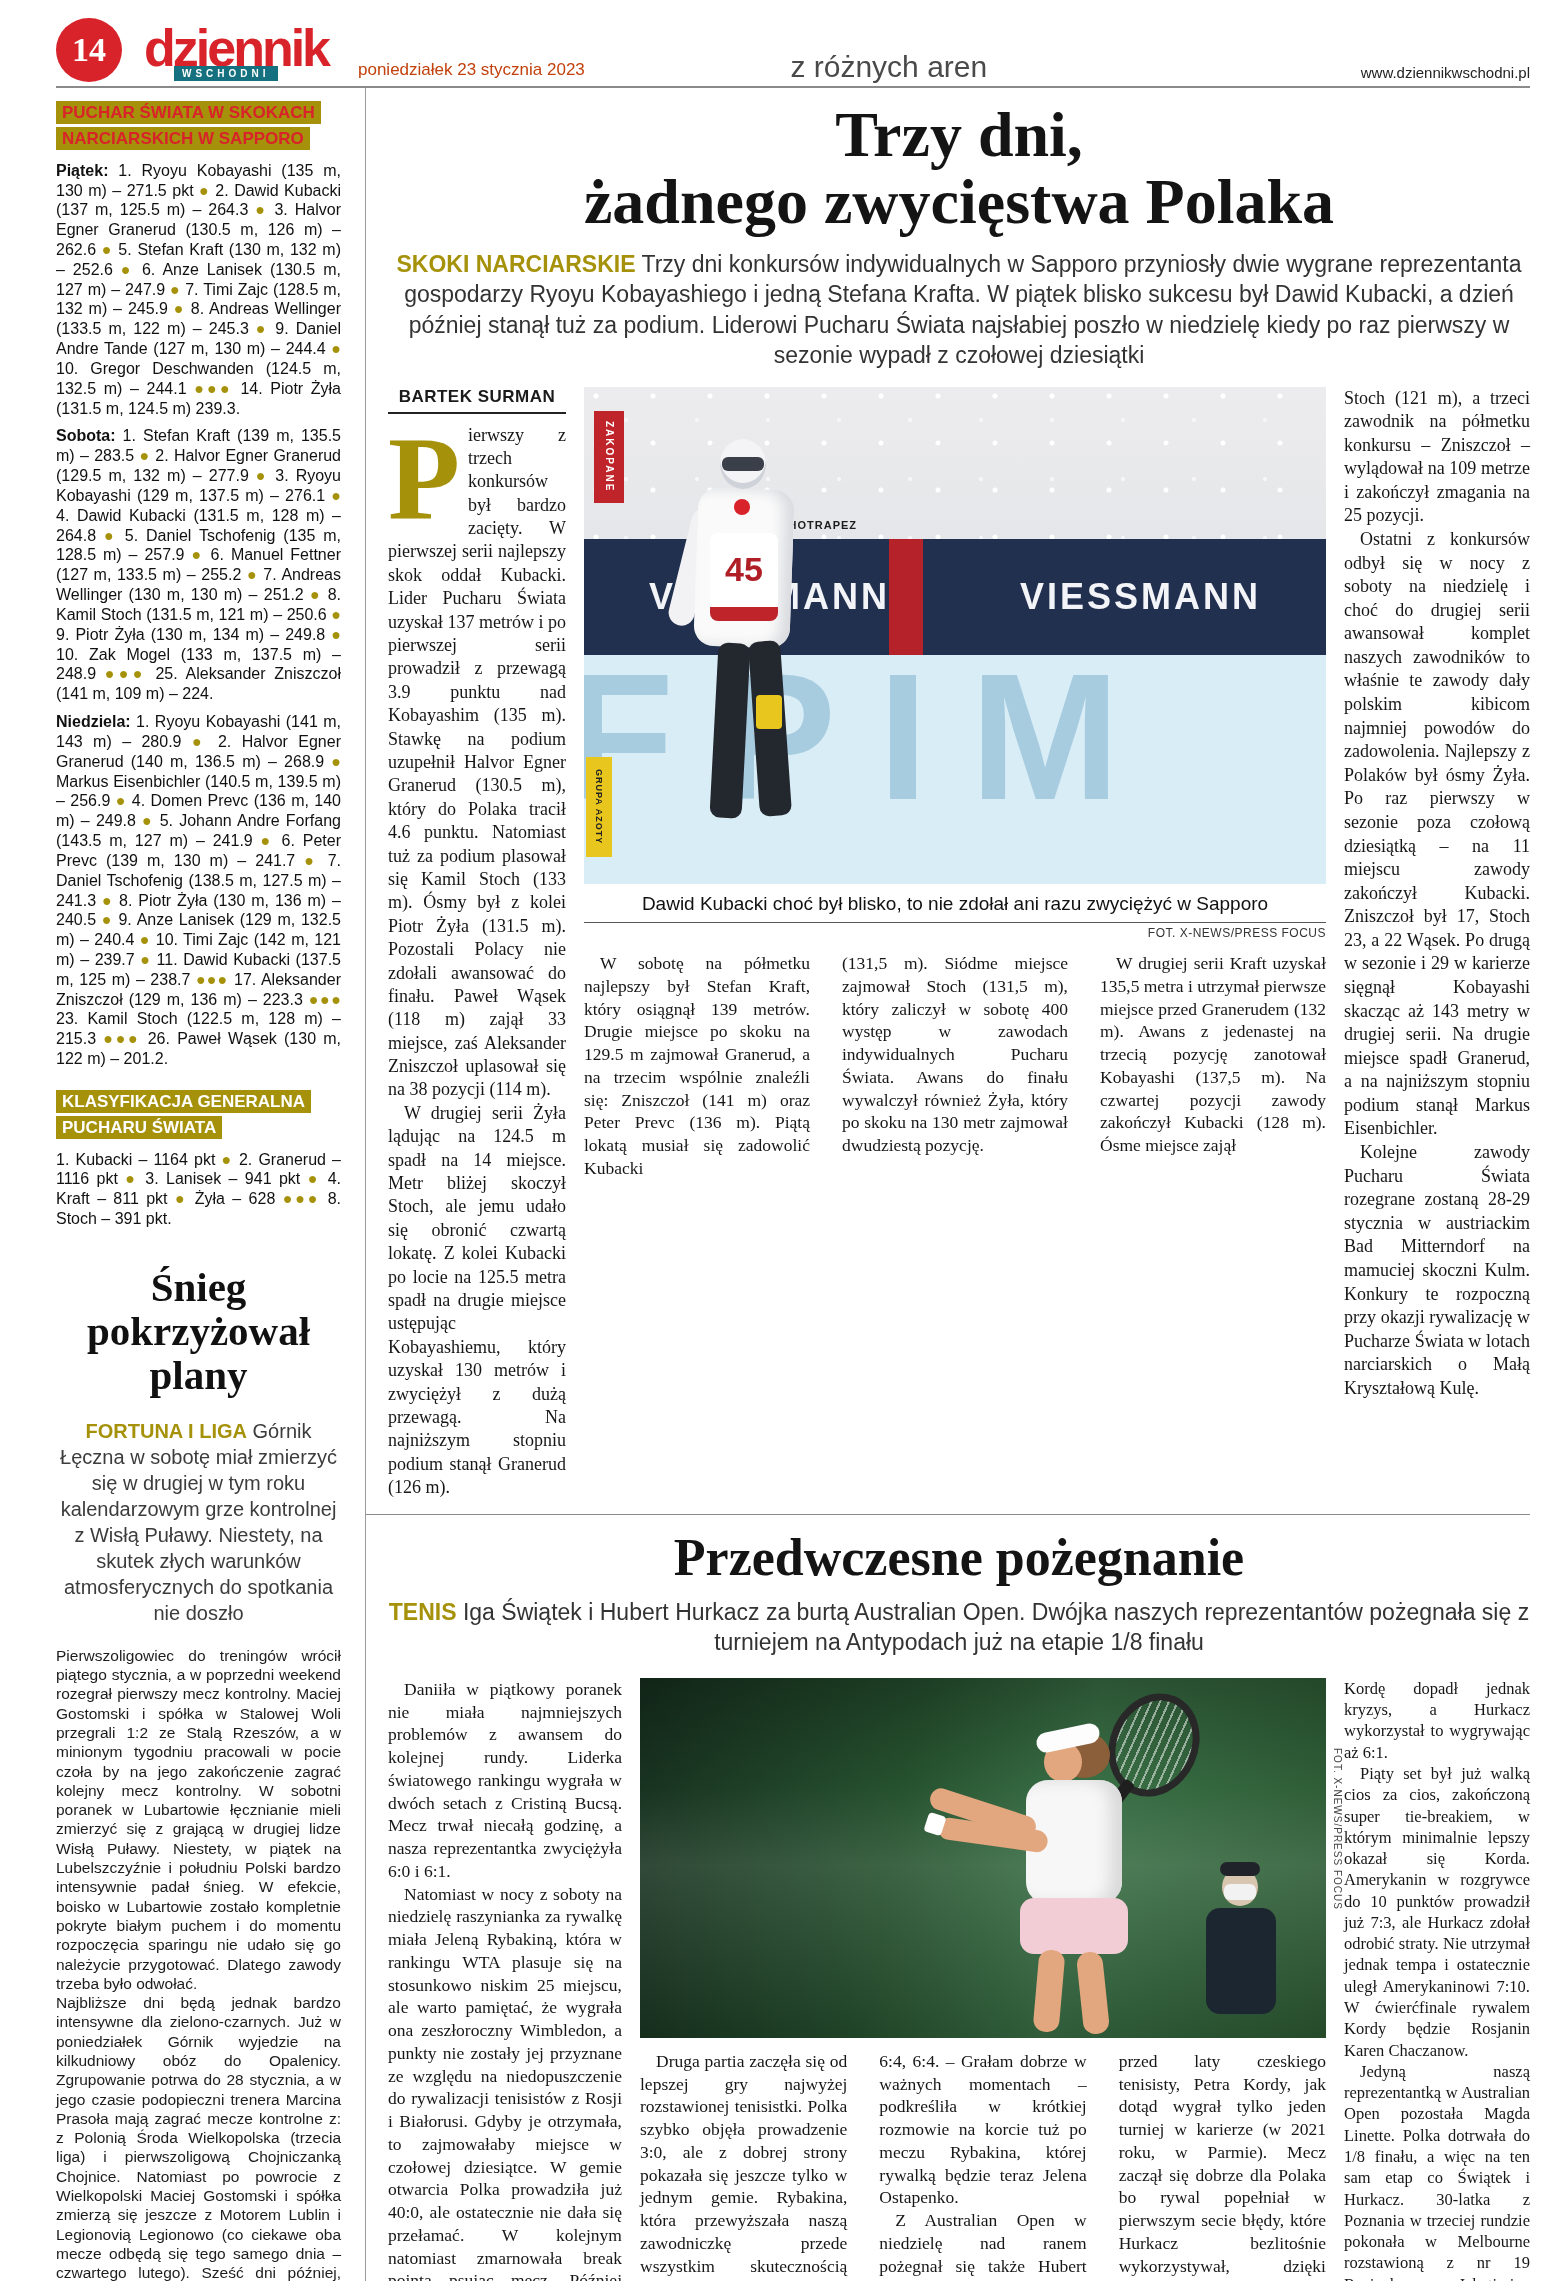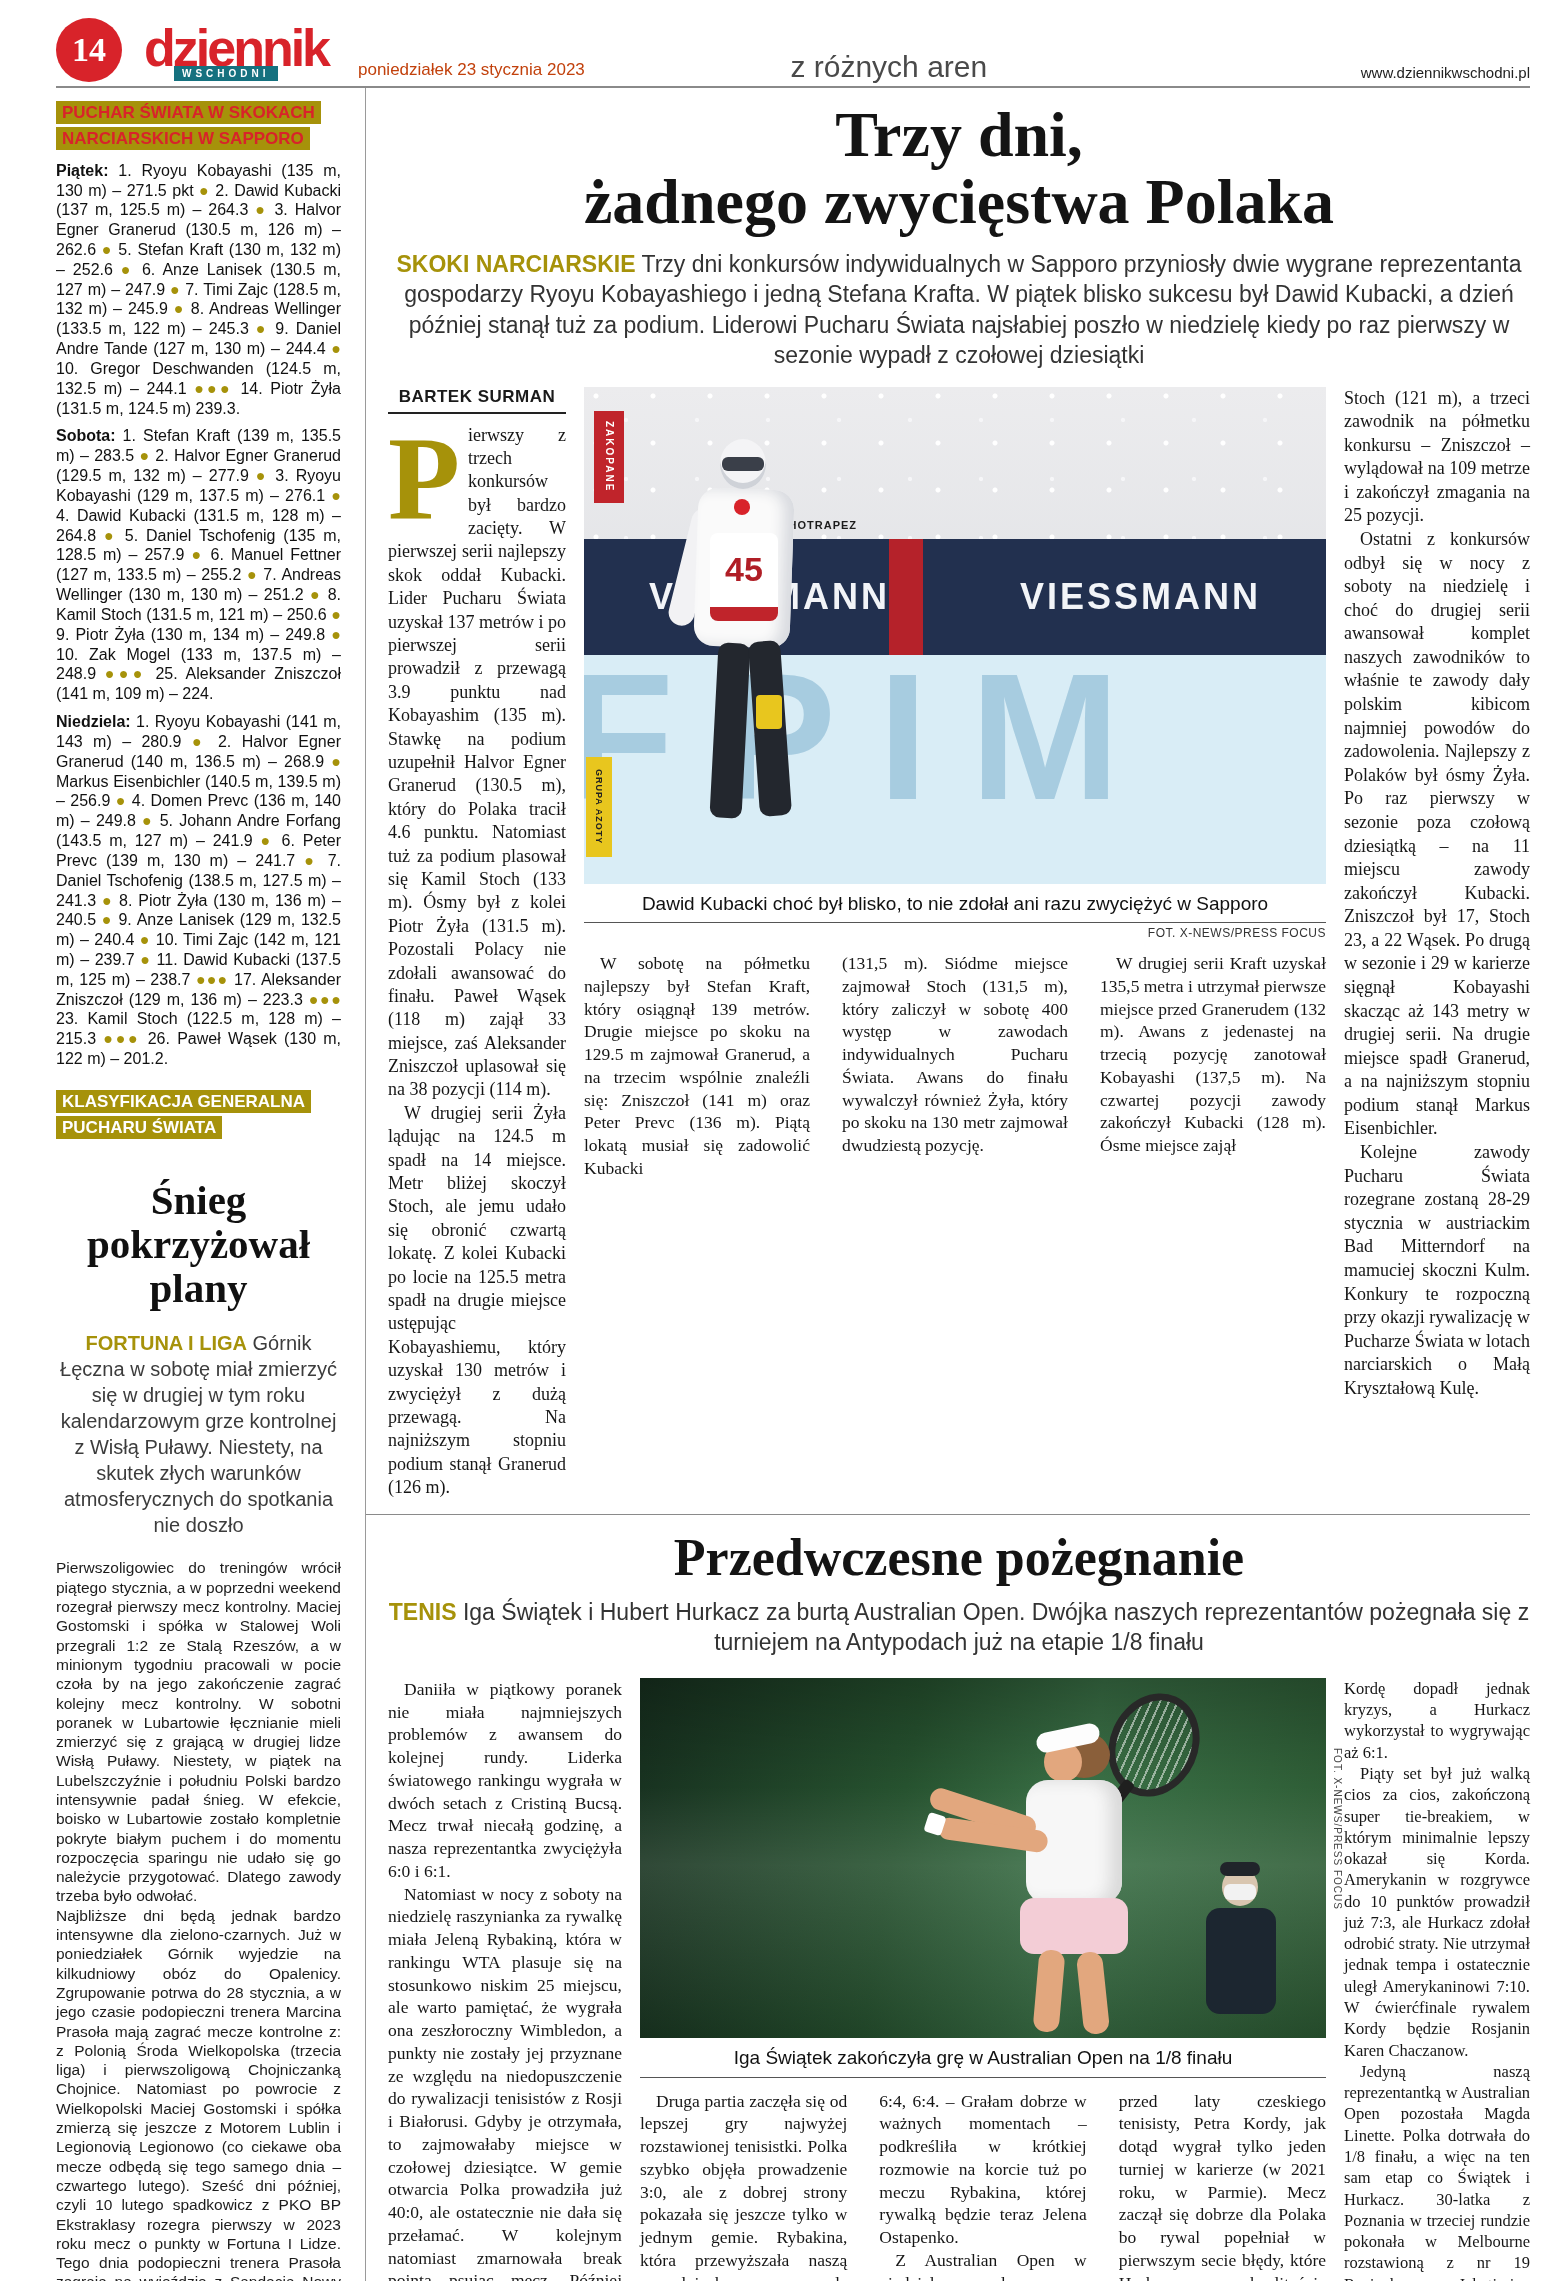--- a/index.html
+++ b/index.html
@@ -149,20 +149,21 @@
       <div class="boxwrap">
         <span class="goldbox red">PUCHAR ŚWIATA W SKOKACH NARCIARSKICH W SAPPORO</span>
       </div>
       <p class="res"><b>Piątek:</b> <span>1. Ryoyu Kobayashi (135 m, 130 m) – 271.5 pkt <span class="dot">●</span> 2. Dawid Kubacki (137 m, 125.5 m) – 264.3 <span class="dot">●</span> 3. Halvor Egner Granerud (130.5 m, 126 m) – 262.6 <span class="dot">●</span> 5. Stefan Kraft (130 m, 132 m) – 252.6 <span class="dot">●</span> 6. Anze Lanisek (130.5 m, 127 m) – 247.9 <span class="dot">●</span> 7. Timi Zajc (128.5 m, 132 m) – 245.9 <span class="dot">●</span> 8. Andreas Wellinger (133.5 m, 122 m) – 245.3 <span class="dot">●</span> 9. Daniel Andre Tande (127 m, 130 m) – 244.4 <span class="dot">●</span> 10. Gregor Deschwanden (124.5 m, 132.5 m) – 244.1 <span class="dot">●</span><span class="dot">●</span><span class="dot">●</span> 14. Piotr Żyła (131.5 m, 124.5 m) 239.3.</span></p>
       <p class="res"><b>Sobota:</b> <span>1. Stefan Kraft (139 m, 135.5 m) – 283.5 <span class="dot">●</span> 2. Halvor Egner Granerud (129.5 m, 132 m) – 277.9 <span class="dot">●</span> 3. Ryoyu Kobayashi (129 m, 137.5 m) – 276.1 <span class="dot">●</span> 4. Dawid Kubacki (131.5 m, 128 m) – 264.8 <span class="dot">●</span> 5. Daniel Tschofenig (135 m, 128.5 m) – 257.9 <span class="dot">●</span> 6. Manuel Fettner (127 m, 133.5 m) – 255.2 <span class="dot">●</span> 7. Andreas Wellinger (130 m, 130 m) – 251.2 <span class="dot">●</span> 8. Kamil Stoch (131.5 m, 121 m) – 250.6 <span class="dot">●</span> 9. Piotr Żyła (130 m, 134 m) – 249.8 <span class="dot">●</span> 10. Zak Mogel (133 m, 137.5 m) – 248.9 <span class="dot">●</span><span class="dot">●</span><span class="dot">●</span> 25. Aleksander Zniszczoł (141 m, 109 m) – 224.</span></p>
       <p class="res"><b>Niedziela:</b> <span>1. Ryoyu Kobayashi (141 m, 143 m) – 280.9 <span class="dot">●</span> 2. Halvor Egner Granerud (140 m, 136.5 m) – 268.9 <span class="dot">●</span> Markus Eisenbichler (140.5 m, 139.5 m) – 256.9 <span class="dot">●</span> 4. Domen Prevc (136 m, 140 m) – 249.8 <span class="dot">●</span> 5. Johann Andre Forfang (143.5 m, 127 m) – 241.9 <span class="dot">●</span> 6. Peter Prevc (139 m, 130 m) – 241.7 <span class="dot">●</span> 7. Daniel Tschofenig (138.5 m, 127.5 m) – 241.3 <span class="dot">●</span> 8. Piotr Żyła (130 m, 136 m) – 240.5 <span class="dot">●</span> 9. Anze Lanisek (129 m, 132.5 m) – 240.4 <span class="dot">●</span> 10. Timi Zajc (142 m, 121 m) – 239.7 <span class="dot">●</span> 11. Dawid Kubacki (137.5 m, 125 m) – 238.7 <span class="dot">●</span><span class="dot">●</span><span class="dot">●</span> 17. Aleksander Zniszczoł (129 m, 136 m) – 223.3 <span class="dot">●</span><span class="dot">●</span><span class="dot">●</span> 23. Kamil Stoch (122.5 m, 128 m) – 215.3 <span class="dot">●</span><span class="dot">●</span><span class="dot">●</span> 26. Paweł Wąsek (130 m, 122 m) – 201.2.</span></p>
 
       <div class="boxwrap" style="margin-top:20px;">
         <span class="goldbox white">KLASYFIKACJA GENERALNA PUCHARU ŚWIATA</span>
       </div>
+      <p class="res">1. Kubacki – 1164 pkt <span class="dot">●</span> 2. Granerud – 1116 pkt <span class="dot">●</span> 3. Lanisek – 941 pkt <span class="dot">●</span> 4. Kraft – 811 pkt <span class="dot">●</span> Żyła – 628 <span class="dot">●</span><span class="dot">●</span><span class="dot">●</span> 8. Stoch – 391 pkt.</p>
 
       <h2 class="snowhead"><span>Śnieg pokrzyżował plany</span></h2>
       <p class="snowlead"><span class="kicker">FORTUNA I LIGA</span> <span>Górnik Łęczna w sobotę miał zmierzyć się w drugiej w tym roku kalendarzowym grze kontrolnej z Wisłą Puławy. Niestety, na skutek złych warunków atmosferycznych do spotkania nie doszło</span></p>
       <div class="snowbody">
         <p>Pierwszoligowiec do treningów wrócił piątego stycznia, a w poprzedni weekend rozegrał pierwszy mecz kontrolny. Maciej Gostomski i spółka w Stalowej Woli przegrali 1:2 ze Stalą Rzeszów, a w minionym tygodniu pracowali w pocie czoła by na jego zakończenie zagrać kolejny mecz kontrolny. W sobotni poranek w Lubartowie łęcznianie mieli zmierzyć się z grającą w drugiej lidze Wisłą Puławy. Niestety, w piątek na Lubelszczyźnie i południu Polski bardzo intensywnie padał śnieg. W efekcie, boisko w Lubartowie zostało kompletnie pokryte białym puchem i do momentu rozpoczęcia sparingu nie udało się go należycie przygotować. Dlatego zawody trzeba było odwołać.</p>
         <p>Najbliższe dni będą jednak bardzo intensywne dla zielono-czarnych. Już w poniedziałek Górnik wyjedzie na kilkudniowy obóz do Opalenicy. Zgrupowanie potrwa do 28 stycznia, a w jego czasie podopieczni trenera Marcina Prasoła mają zagrać mecze kontrolne z: z Polonią Środa Wielkopolska (trzecia liga) i pierwszoligową Chojniczanką Chojnice. Natomiast po powrocie z Wielkopolski Maciej Gostomski i spółka zmierzą się jeszcze z Motorem Lublin i Legionovią Legionowo (co ciekawe oba mecze odbędą się tego samego dnia – czwartego lutego). Sześć dni później, czyli 10 lutego spadkowicz z PKO BP Ekstraklasy rozegra pierwszy w 2023 roku mecz o punkty w Fortuna I Lidze. Tego dnia podopieczni trenera Prasoła zagrają na wyjeździe z Sandecją Nowy Sącz, z którą w rundzie jesiennej zremisowali na własnym stadionie 1:1.</p>
 
       </div>
     </aside>
 
@@ -268,21 +269,20 @@
                   <div class="tleg b"></div>
                 </div>
                 <div class="ballkid">
                   <div class="bk-body"></div>
                   <div class="bk-head"></div>
                   <div class="bk-mask"></div>
                   <div class="bk-cap"></div>
                 </div>
               </div>
               <div class="vcredit">FOT. X-NEWS/PRESS FOCUS</div>
-              <figcaption class="caption">Iga Świątek zakończyła grę w Australian Open na 1/8 finału</figcaption>
             </figure>
             <div class="undercols" style="margin-top:12px;">
               <div class="body">
                   <p class="ind">Druga partia zaczęła się od lepszej gry najwyżej rozstawionej tenisistki. Polka szybko objęła prowadzenie 3:0, ale z dobrej strony pokazała się jeszcze tylko w jednym gemie. Rybakina, która przewyższała naszą zawodniczkę przede wszystkim skutecznością serwisu, najpierw wyrównała na 3:3, a później od stanu 3:4 znów wygrała trzy gemy z rzędu i po 90 minutach mogła świętować pierwszy w karierze awans do ćwierćfinału Australian Open pokonując Świątek</p>
                 </div>
               <div class="body">
                 <p>6:4, 6:4. – Grałam dobrze w ważnych momentach – podkreśliła w krótkiej rozmowie na korcie tuż po meczu Rybakina, której rywalką będzie teraz Jelena Ostapenko.</p>
                 <p class="ind">Z Australian Open w niedzielę nad ranem pożegnał się także Hubert Hurkacz. O jego porażce z Amerykaninem Sebastianem Kordą zadecydował tie-break w piątym secie. Mecz Polaka z Amerykaninem trwał ok. 3,5 godziny. Korda – sensacyjny pogromca Daniiła Miedwiediewa, syn znanego</p>
               </div>
               <div class="body">

